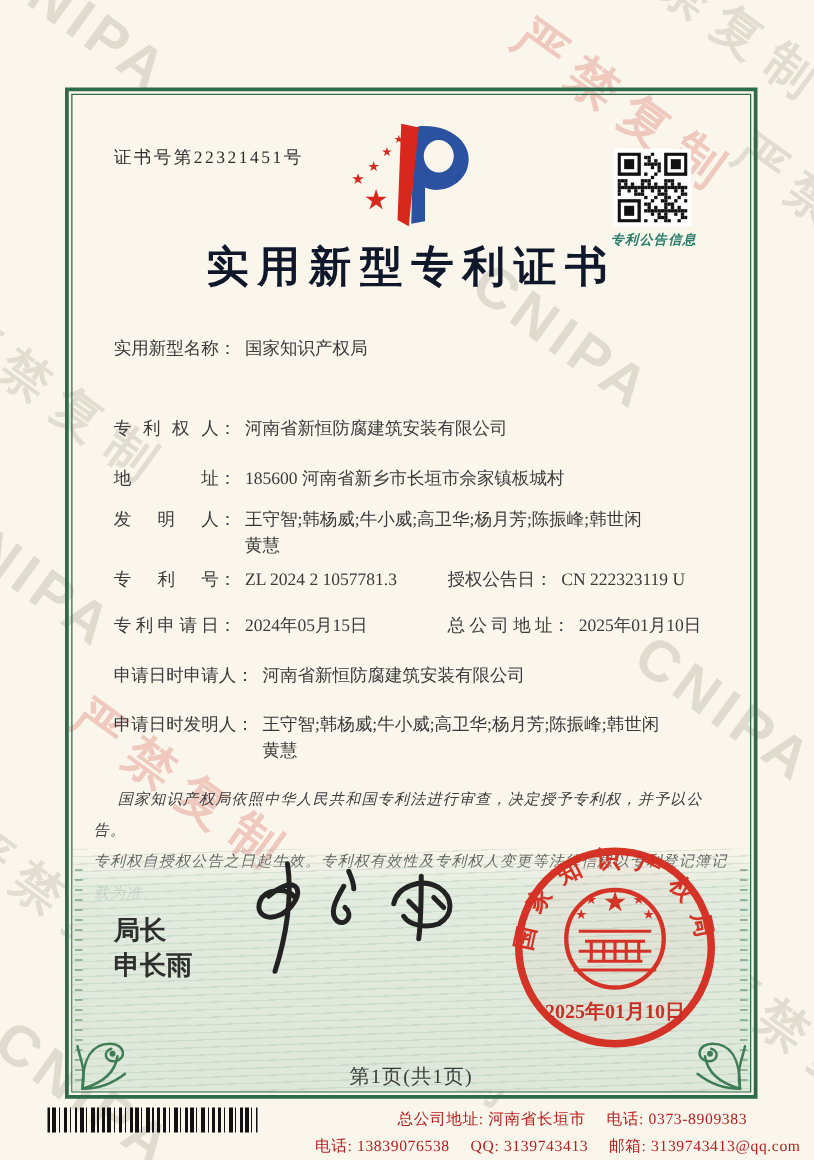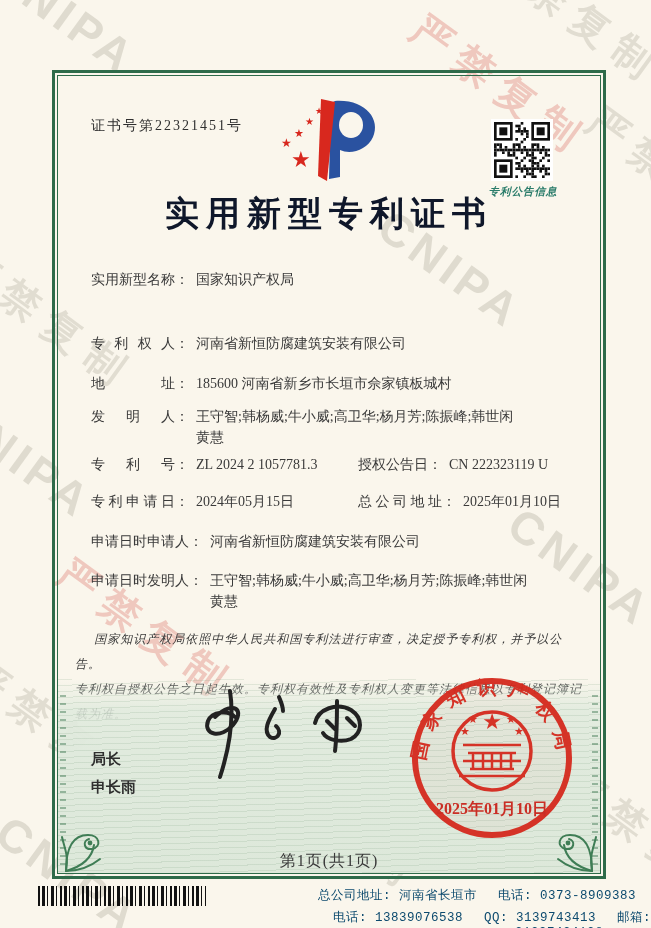--- a/index.html
+++ b/index.html
@@ -42,35 +42,35 @@
   .band{position:absolute;left:3px;right:3px;top:606px;bottom:3px;
         background:linear-gradient(180deg,rgba(223,234,221,0) 0%,rgba(223,234,221,.85) 16%,#e0eadd 38%,#dde8da 100%);}
   .band::before{content:"";position:absolute;inset:0;
         background:repeating-linear-gradient(178deg,rgba(110,150,115,.16) 0 1px,transparent 1px 6px);}
   .lace{position:absolute;top:10px;bottom:8px;width:6px;
         background:repeating-linear-gradient(0deg,rgba(56,115,76,.45) 0 2px,transparent 2px 8px);}
   .lace.left{left:2px;} .lace.right{right:2px;}
   .flourish{position:absolute;width:62px;height:72px;}
   .flourish.bl{left:2px;bottom:0;} .flourish.br{right:2px;bottom:0;transform:scaleX(-1);}
   
-  .officer{position:absolute;left:36px;top:672px;font-family:"Liberation Sans","DejaVu Sans",sans-serif;
-           font-size:15px;font-weight:600;color:#2f2f2f;line-height:28px;z-index:3;}
+  .officer{position:absolute;left:36px;top:658px;font-family:"Liberation Sans","DejaVu Sans",sans-serif;
+           font-size:21px;font-weight:600;color:#2f2f2f;line-height:28px;z-index:3;}
   .signature{position:absolute;left:120px;top:612px;z-index:3;}
   
   .seal{position:absolute;left:352px;top:600px;width:170px;height:170px;z-index:3;opacity:.94;}
   
   .pagenum{position:absolute;left:0;top:778px;width:100%;text-align:center;
            font-size:16px;color:#3a3a3a;letter-spacing:1px;}
   
   .barcode{position:absolute;left:38px;top:886px;width:168px;height:20px;z-index:1;
      background:repeating-linear-gradient(90deg,#111 0 2px,transparent 2px 4px,#111 4px 7px,
        transparent 7px 9px,#111 9px 10px,transparent 10px 13px,#111 13px 16px,transparent 16px 18px,
        #111 18px 19px,transparent 19px 22px);}
-  .fline{position:absolute;z-index:1;font-family:Liberation Mono, monospace;
-         font-size:12.5px;color:#0c4a6e;letter-spacing:.5px;text-align:right;}
+  .fline{position:absolute;z-index:1;font-family:Liberation Serif, serif;
+         font-size:12.5px;color:#b91c1c;letter-spacing:.5px;text-align:right;}
   .fline1{left:318px;top:887px;}
   .fline2{left:252px;top:909px;}
 </style>
 </head>
 <body>
 
 <div>
   <div class="wm cn" style="left:-18px;top:-12px">CNIPA</div>
   <div class="wm zh" style="left:470px;top:-14px">严禁复制</div>
   <div class="wm zh red" style="left:396px;top:58px">严禁复制</div>

